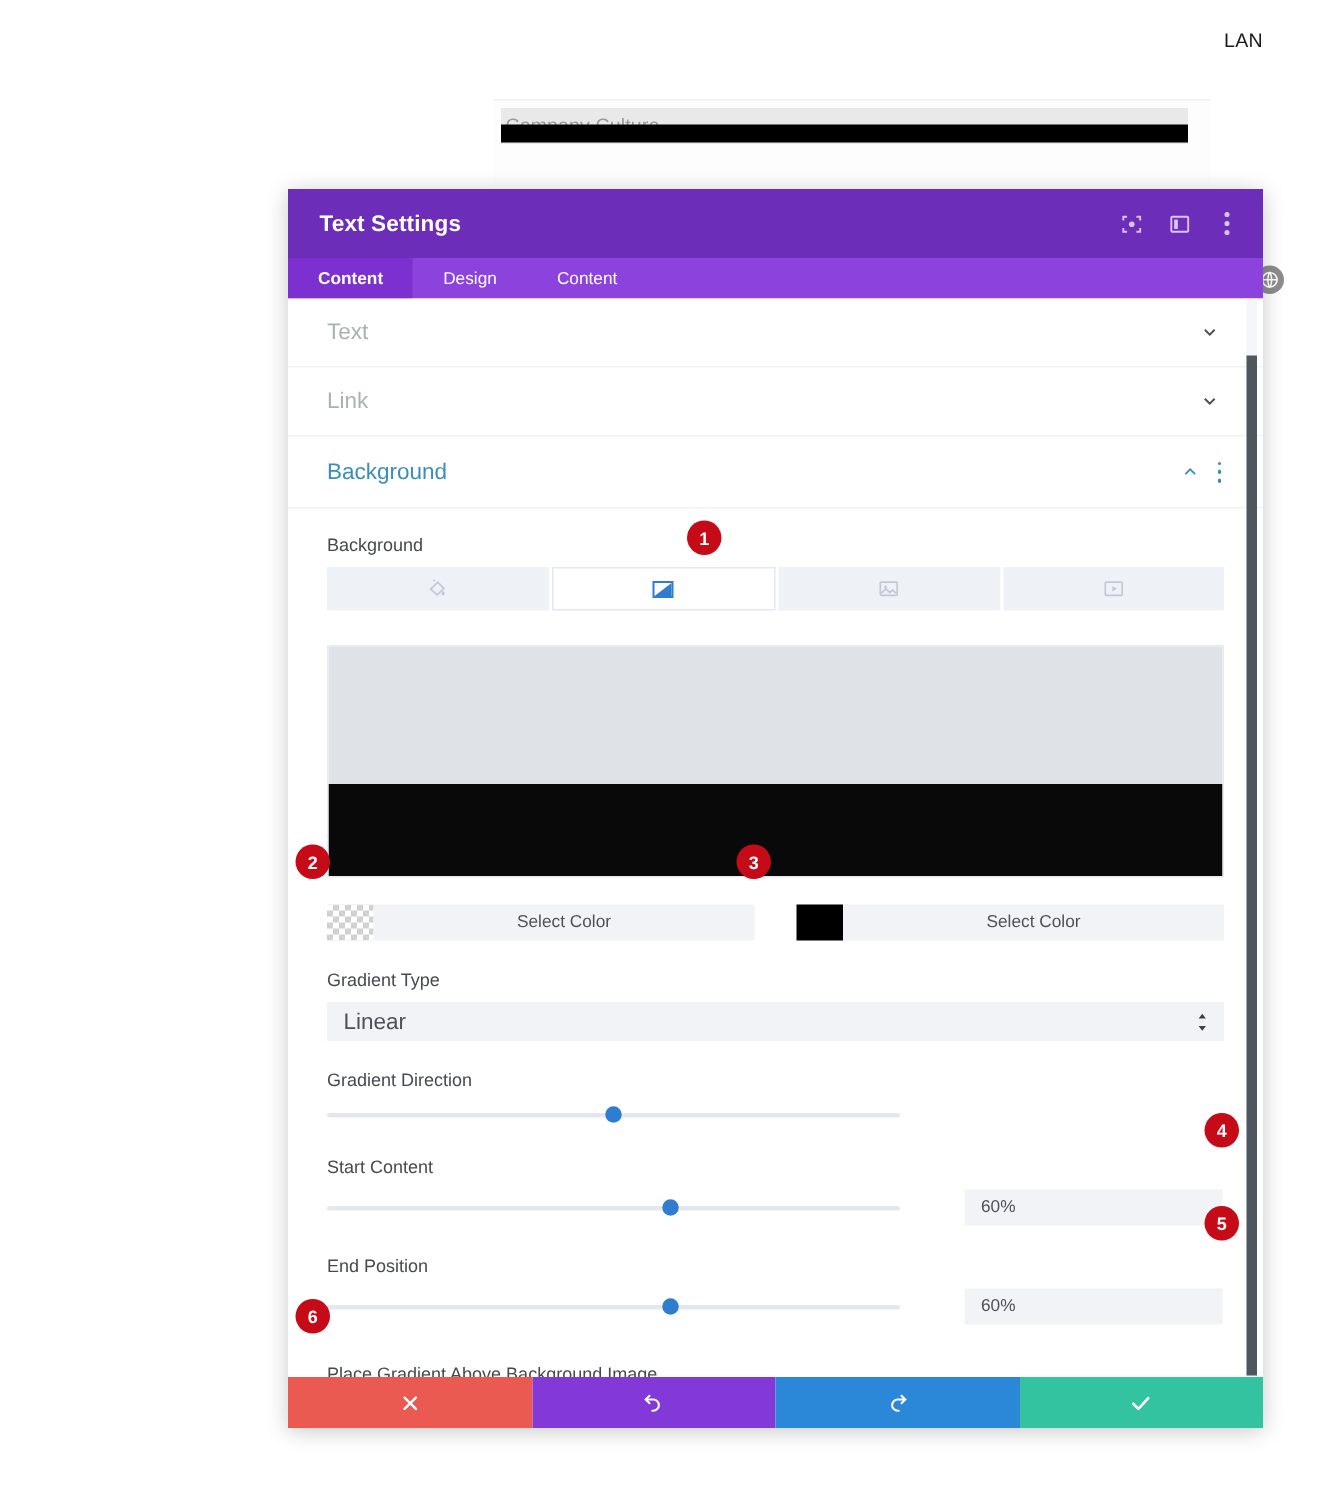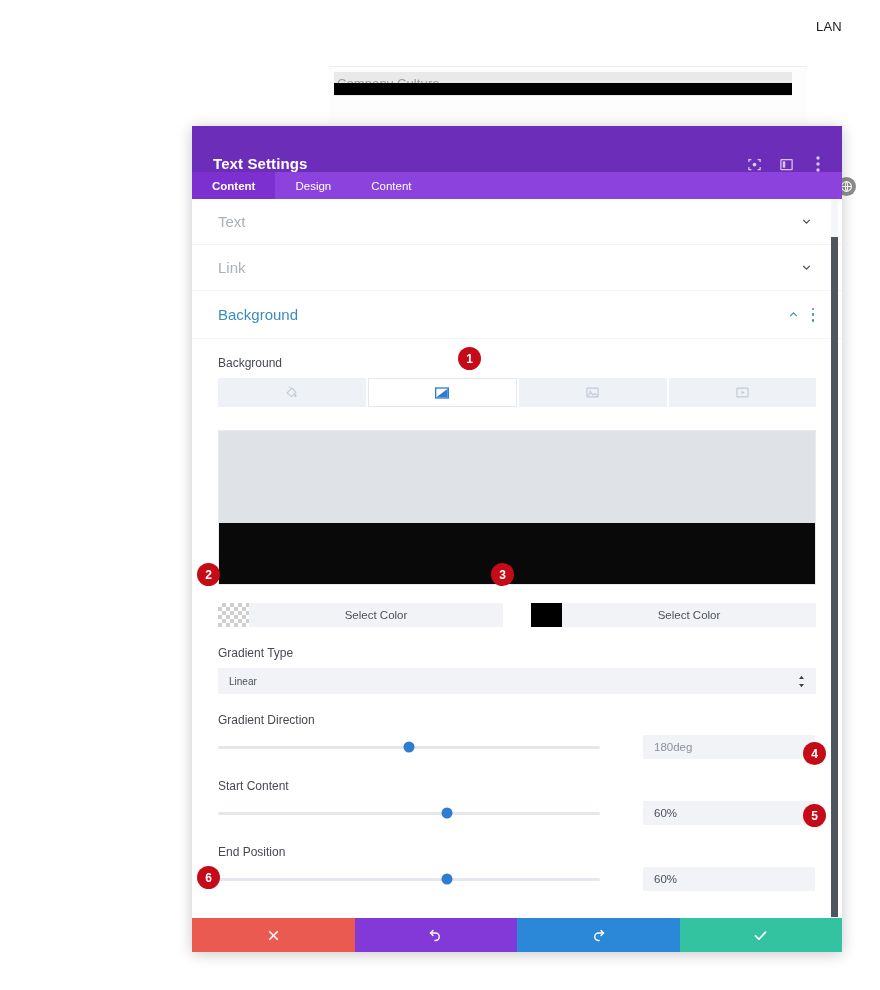--- a/index.html
+++ b/index.html
@@ -54,21 +54,21 @@
   .modal {
     position: absolute; left: 192px; top: 126px;
     width: 650px; height: 826px;
     background: #ffffff;
     box-shadow: 0 2px 14px rgba(0,0,0,.22);
     display: flex; flex-direction: column;
     overflow: hidden;
   }
   .modal-header {
     height: 46px; background: #6c2eb9;
-    display: flex; align-items: flex-end; padding: 0 16px 0 21px;
+    display: flex; align-items: center; padding: 0 16px 0 21px;
     flex: 0 0 auto;
   }
   .modal-title {
     color: #ffffff; font-size: 15px; font-weight: bold;
     letter-spacing: .1px; flex: 1 1 auto;
   }
   .hdr-icons { display: flex; align-items: center; gap: 16px; }
   .hdr-ico {
     width: 16px; height: 16px; color: #d9c6f0;
     display: flex; align-items: center; justify-content: center;
@@ -165,21 +165,21 @@
     flex: 1 1 auto; background: #f1f3f7;
     display: flex; align-items: center; justify-content: center;
     font-size: 11.5px; color: #4c5158; cursor: pointer;
   }
 
   
   .sel-wrap { position: relative; margin-top: 7px; }
   .sel-box {
     height: 26px; background: #f1f3f7;
     display: flex; align-items: center; padding: 0 11px;
-    font-size: 10px; color: #4c5158; cursor: pointer;
+    font-size: 15px; color: #4c5158; cursor: pointer;
   }
   .sel-box .v { flex: 1 1 auto; }
   .spin { width: 7px; color: #3b4047; }
   .spin svg { display: block; }
 
   
   .slider-row { display: flex; align-items: center; gap: 0; margin-top: 8px; }
   .track-wrap {
     flex: 0 0 382px; height: 16px; position: relative;
     display: flex; align-items: center; cursor: pointer;
@@ -392,21 +392,20 @@
             </div>
           </div>
 
           <div style="margin-top:19px">
             <div class="fld-label">Gradient Direction</div>
             <div class="slider-row">
               <div class="track-wrap">
                 <div class="track"></div>
                 <div class="knob" id="knob-dir" style="left: 50%;"></div>
               </div>
-              <div class="num-box">180deg</div>
             </div>
           </div>
 
           <div style="margin-top:20px">
             <div class="fld-label">Start Content</div>
             <div class="slider-row">
               <div class="track-wrap">
                 <div class="track"></div>
                 <div class="knob" id="knob-start" style="left: 60%;"></div>
               </div>

